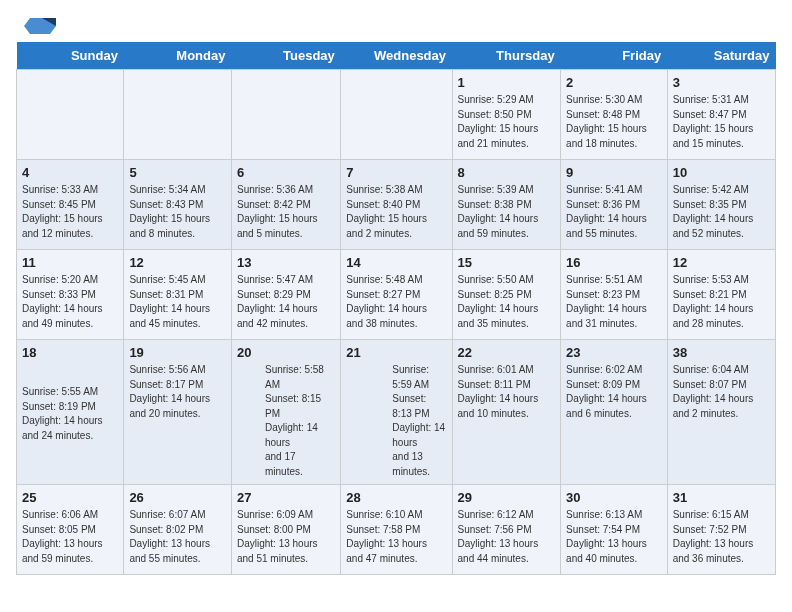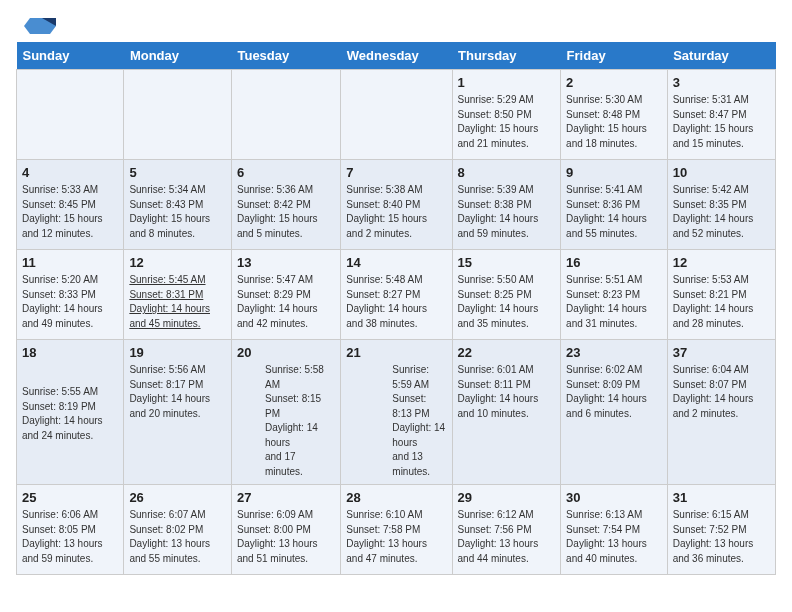--- a/index.html
+++ b/index.html
@@ -34,21 +34,21 @@
       margin-top: 2px;
     }
     table {
       width: 100%;
       border-collapse: collapse;
       font-size: 11px;
     }
     thead tr th {
       background-color: #2979c9;
       color: #fff;
-      text-align: left;
+      text-align: right;
       padding: 6px 6px;
       font-size: 13px;
       font-weight: bold;
     }
     tbody tr {
       height: 90px;
       vertical-align: top;
     }
     tbody tr:nth-child(odd) td {
       background-color: #f0f4fa;
@@ -189,21 +189,21 @@
       <tr>
         <td>
           <div class="day-num">11</div>
           <div class="day-info" style="white-space: pre-line;">Sunrise: 5:20 AM
 Sunset: 8:33 PM
 Daylight: 14 hours
 and 49 minutes.</div>
         </td>
         <td>
           <div class="day-num">12</div>
-          <div class="day-info" style="white-space: pre-line; text-decoration: underline;">Sunrise: 5:45 AM
+          <div class="day-info" style="white-space: pre-line;">Sunrise: 5:45 AM
 Sunset: 8:31 PM
 Daylight: 14 hours
 and 45 minutes.</div>
         </td>
         <td>
           <div class="day-num">13</div>
           <div class="day-info" style="white-space: pre-line;">Sunrise: 5:47 AM
 Sunset: 8:29 PM
 Daylight: 14 hours
 and 42 minutes.</div>
@@ -274,21 +274,21 @@
 and 10 minutes.</div>
         </td>
         <td>
           <div class="day-num">23</div>
           <div class="day-info" style="white-space: pre-line;">Sunrise: 6:02 AM
 Sunset: 8:09 PM
 Daylight: 14 hours
 and 6 minutes.</div>
         </td>
         <td>
-          <div class="day-num">37</div>
+          <div class="day-num">38</div>
           <div class="day-info" style="white-space: pre-line;">Sunrise: 6:04 AM
 Sunset: 8:07 PM
 Daylight: 14 hours
 and 2 minutes.</div>
         </td>
       </tr>
       <tr>
         <td>
           <div class="day-num">25</div>
           <div class="day-info" style="white-space: pre-line;">Sunrise: 6:06 AM

